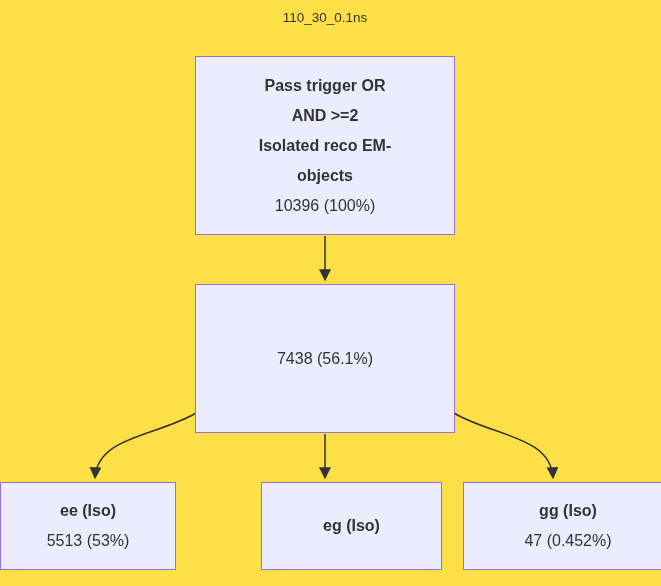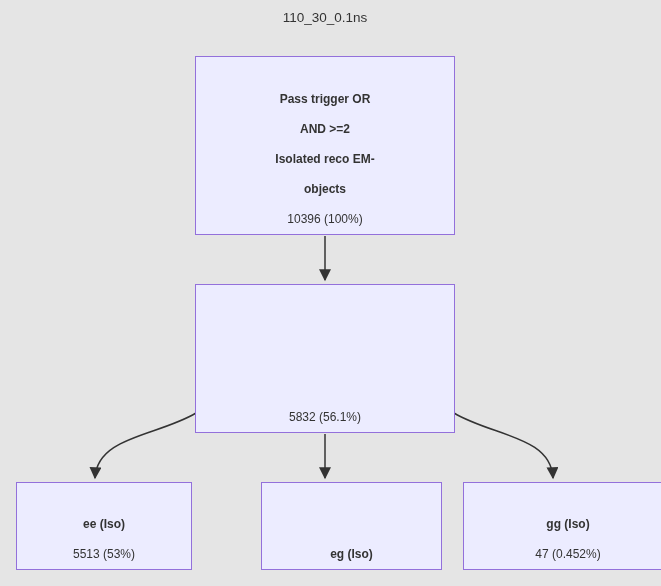--- a/index.html
+++ b/index.html
@@ -4,21 +4,21 @@
 <style>
   html, body {
     margin: 0;
     padding: 0;
     background: #ffffff;
   }
   #canvas {
     position: relative;
     width: 661px;
     height: 586px;
-    background: #e5e5e5;
+    background: #fde047;
     font-family: "Liberation Sans", "DejaVu Sans", sans-serif;
     color: var(--text, #333333);
     overflow: hidden;
   }
   .diagram-title {
     position: absolute;
     left: 195px;
     top: 8px;
     width: 260px;
     text-align: center;
@@ -27,35 +27,35 @@
     color: var(--text, #333333);
   }
   .node {
     position: absolute;
     box-sizing: border-box;
     background: var(--node-fill, #ECECFF);
     border: 1px solid var(--node-border, #9370DB);
     display: flex;
     flex-direction: column;
     align-items: center;
-    justify-content: flex-end;
+    justify-content: center;
     text-align: center;
-    font-size: 12px;
+    font-size: 16px;
     line-height: 30px;
   }
   .node .label {
     font-weight: bold;
     white-space: pre-line;
   }
   .node .count {
     font-weight: normal;
   }
   #node-root  { left: 195px; top: 56px;  width: 260px; height: 179px; }
   #node-match { left: 195px; top: 284px; width: 260px; height: 149px; }
-  #node-ee    { left: 16px;   top: 482px; width: 176px; height: 88px; }
+  #node-ee    { left: 0;   top: 482px; width: 176px; height: 88px; }
   #node-eg    { left: 233px; top: 482px; width: 181px; height: 88px; margin-left: 28px; }
   #node-gg    { left: 463px; top: 482px; width: 210px; height: 88px; }
   svg.edges {
     position: absolute;
     left: 0;
     top: 0;
     pointer-events: none;
   }
   svg.edges path.edge {
     fill: none;
@@ -88,21 +88,21 @@
 
   <div class="node" id="node-root">
     <div class="label">Pass trigger OR
 AND &gt;=2
 Isolated reco EM-
 objects</div>
     <div class="count">10396 (100%)</div>
   </div>
 
   <div class="node" id="node-match">
-    <div class="count">5832 (56.1%)</div>
+    <div class="count">7438 (56.1%)</div>
   </div>
 
   <div class="node" id="node-ee">
     <div class="label">ee (Iso)</div>
     <div class="count">5513 (53%)</div>
   </div>
 
   <div class="node" id="node-eg">
     <div class="label">eg (Iso)</div>
   </div>

